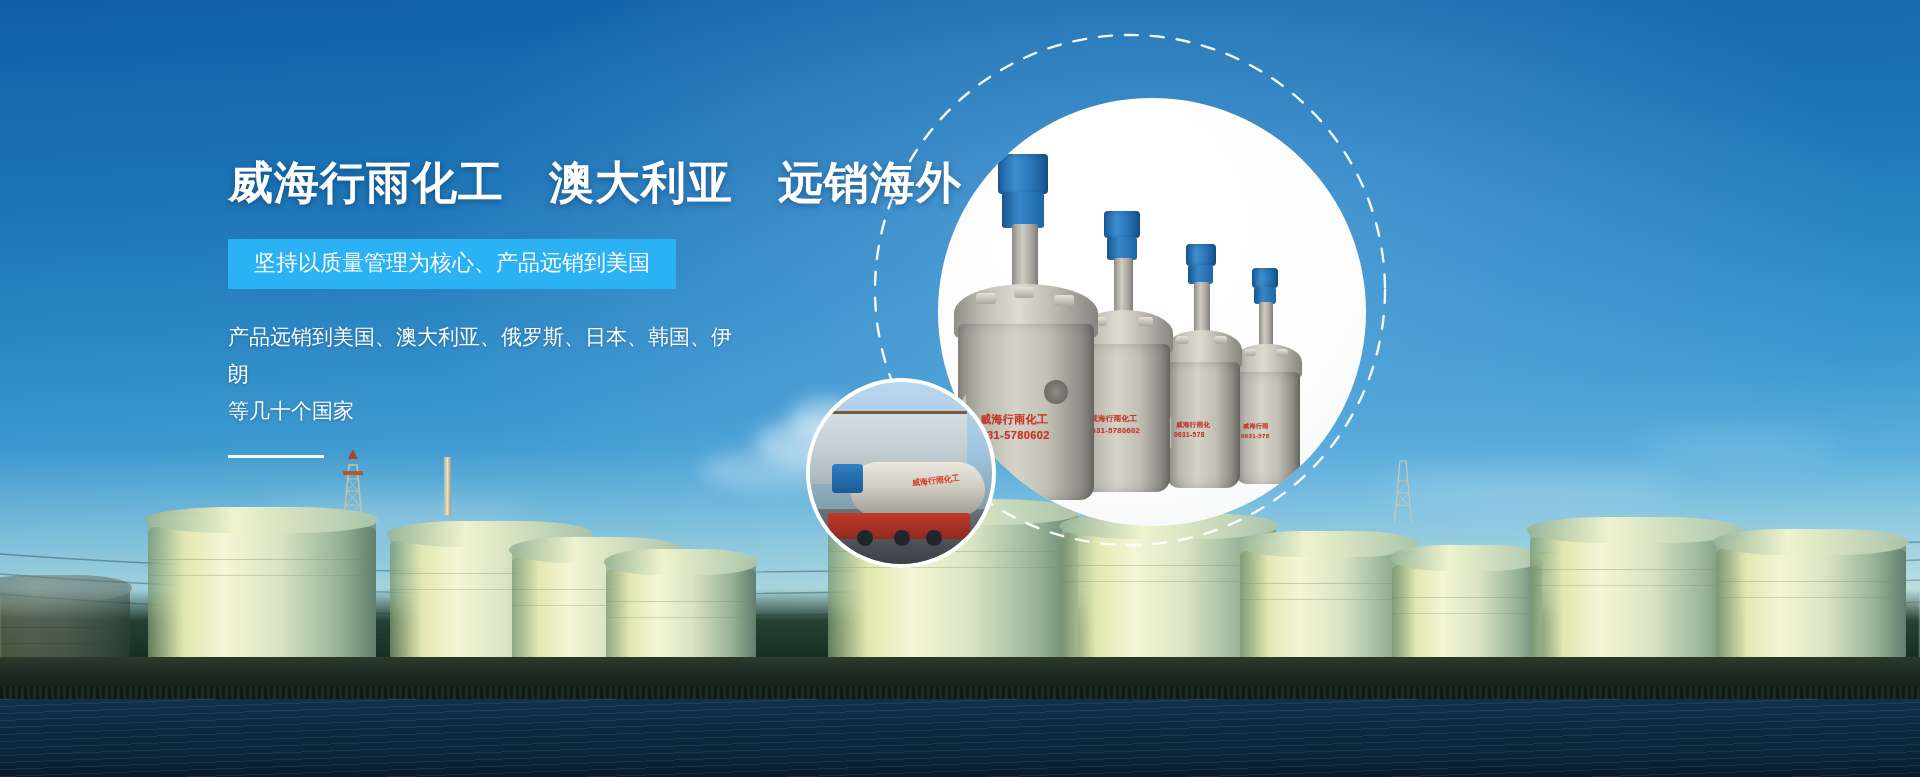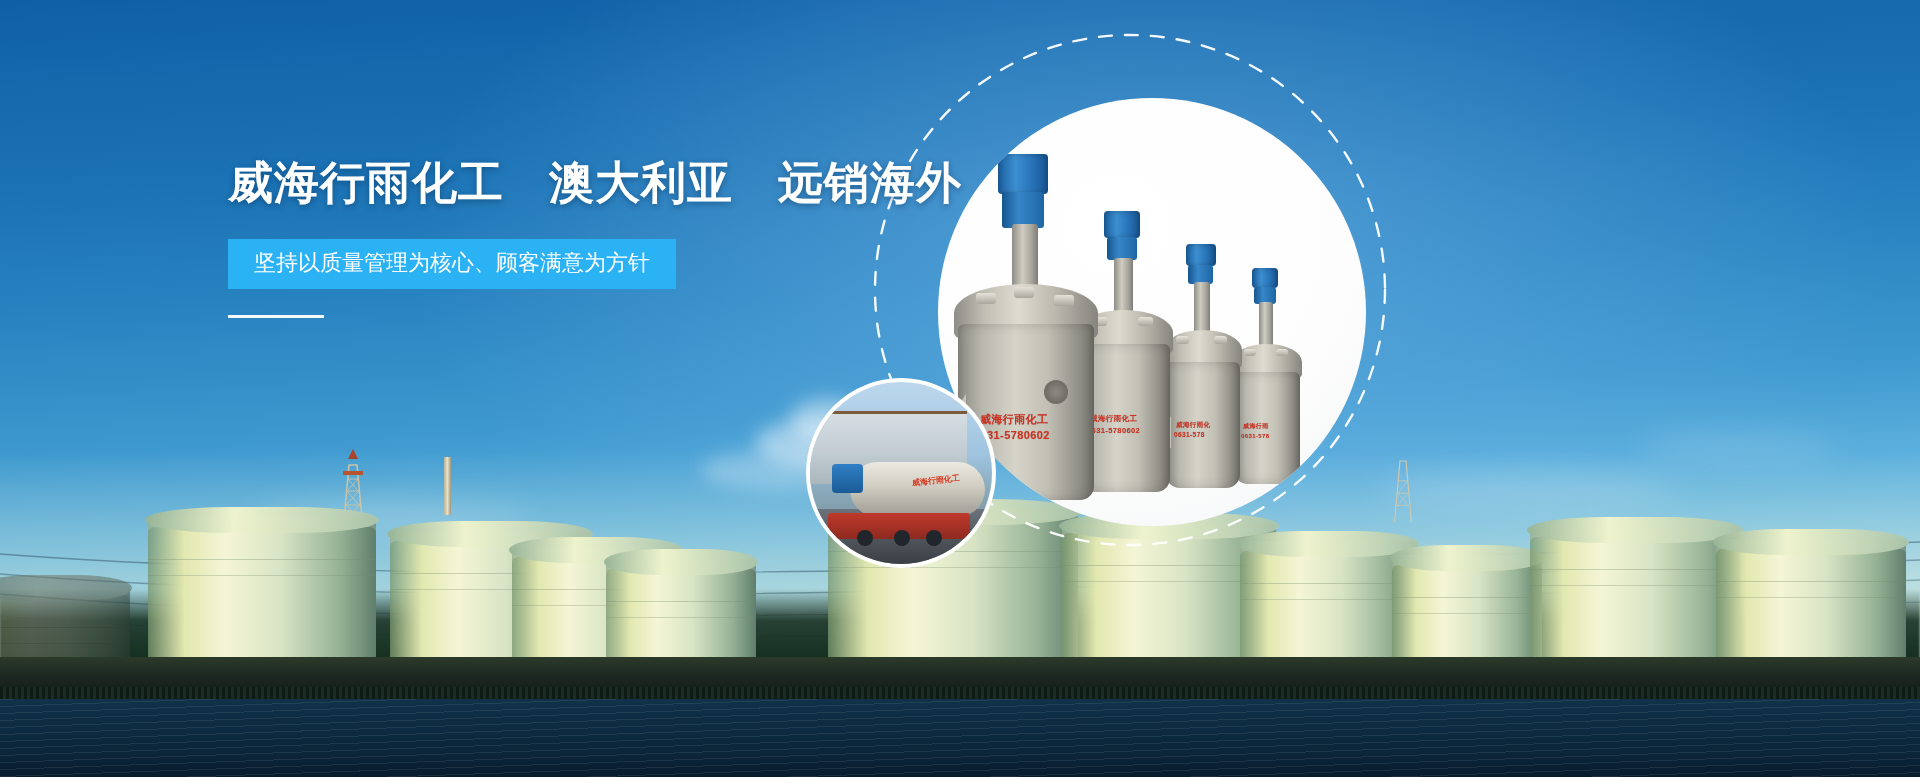--- a/index.html
+++ b/index.html
@@ -345,19 +345,23 @@
   <div class="copy">
 
     <h1 class="headline">
       <span class="seg">威海行雨化工</span>
       <span class="gap"></span>
       <span class="seg">澳大利亚</span>
       <span class="gap"></span>
       <span class="seg">远销海外</span>
     </h1>
 
-    <div><span class="subbar">坚持以质量管理为核心、顾客满意为方针</span></div>
-
+    <div><span class="subbar">坚持以质量管理为核心、产品远销到美国</span></div>
+
+    <p class="para">
+      <span>产品远销到美国、澳大利亚、俄罗斯、日本、韩国、伊朗</span><br>
+      <span>等几十个国家</span>
+    </p>
 
     <div class="rule"></div>
   </div>
 
 </div>
 
 </body></html>

